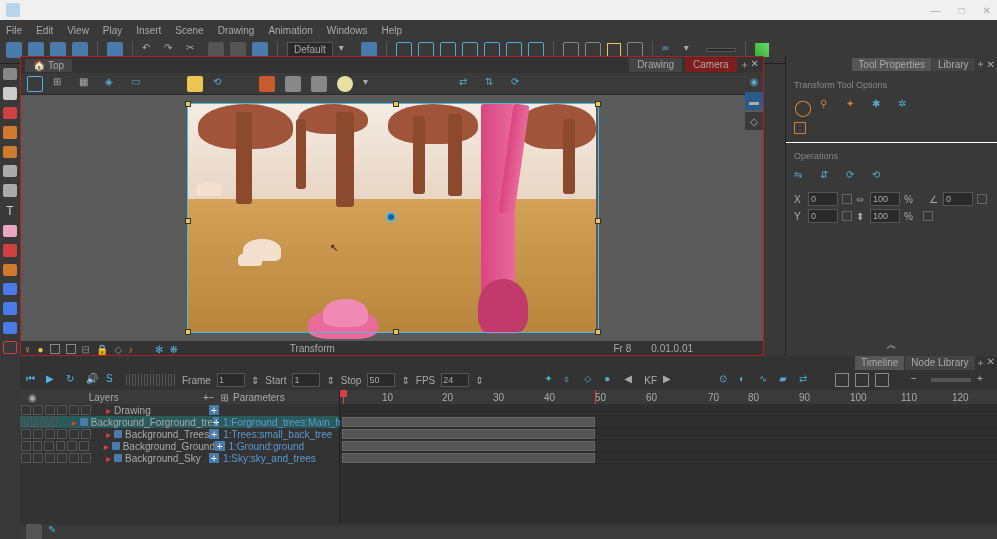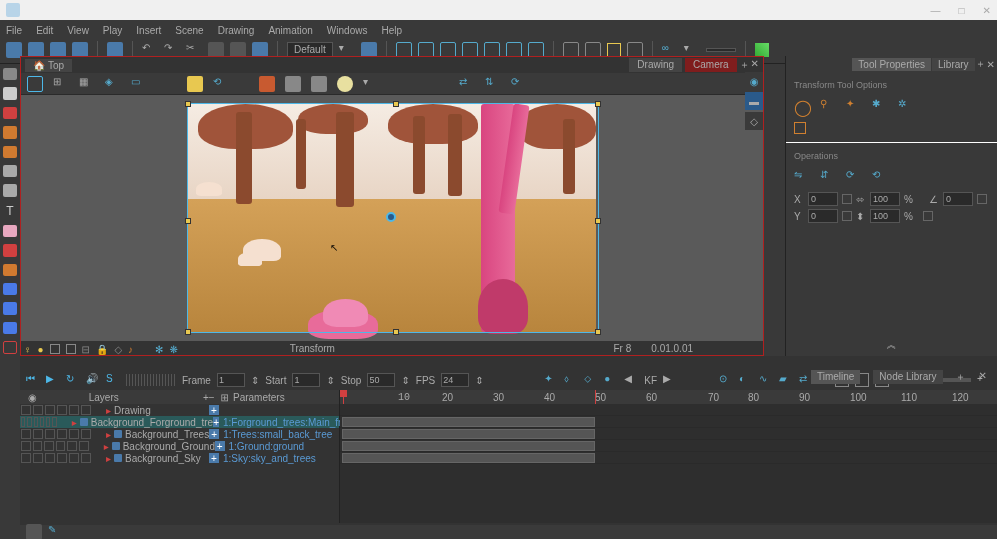--- a/index.html
+++ b/index.html
@@ -44,21 +44,21 @@
 .rtab.active{background:#555}
 .section{padding:4px 8px}
 .sectitle{font-size:9px;color:#888;margin:4px 0}
 .iconrow{display:flex;gap:10px;padding:4px 0}
 .iconrow .ico{width:16px;height:16px}
 .fieldrow{display:flex;align-items:center;gap:4px;margin:3px 0}
 .fieldrow input{width:30px;background:#2a2a2a;border:1px solid #555;color:#aaa;padding:1px 2px;font-size:9px}
 .fieldrow .lbl{width:10px}
 .lock{width:10px;height:10px;border:1px solid #666}
 .bottom{position:absolute;left:20px;top:356px;right:0;bottom:0;background:#333}
-.timeline-tabs{position:absolute;right:0;top:14px;height:14px;display:flex;gap:13px;padding-right:10px}
+.timeline-tabs{position:absolute;right:0;top:0;height:14px;display:flex;gap:1px;padding-right:2px}
 .playback{height:20px;margin-top:14px;display:flex;align-items:center;padding:0 6px;gap:6px;background:#333}
 .playback .btn{width:14px;height:14px}
 .playback input{width:28px;background:#2a2a2a;border:1px solid #555;color:#aaa;padding:1px;font-size:9px}
 .playback .scrub{width:50px;height:12px;background:repeating-linear-gradient(90deg,#555,#555 1px,#333 1px,#333 3px)}
 .layerpanel{position:absolute;left:0;top:34px;width:320px;bottom:16px;background:#333;border-right:1px solid #222}
 .layerhead{height:14px;display:flex;align-items:center;background:#3a3a3a;font-size:9px}
 .layerhead .col{padding:0 4px}
 .layerrow{height:12px;display:flex;align-items:center;font-size:9px}
 .layerrow.sel{background:#2a5a5a}
 .layercell{width:10px;height:10px;border:1px solid #555;margin:0 1px}
@@ -437,21 +437,21 @@
           </span>
   <span style="background:#4a7aaa;width:10px;height:10px;color:#fff;text-align:center">+</span>
   <span class="param">1:Sky:sky_and_trees</span>
         </div>
       </div>
   </div>
 
   <div class="tracks">
     <div class="ruler">
       <div id="ruler-ticks">
-          <span class="tick" style="left: 58px; font-family: Liberation Mono, monospace;">10</span>
+          <span class="tick" style="left: 42px;">10</span>
           <span class="tick" style="left: 102px;">20</span>
           <span class="tick" style="left: 153px;">30</span>
           <span class="tick" style="left: 204px;">40</span>
           <span class="tick" style="left: 255px;">50</span>
           <span class="tick" style="left: 306px;">60</span>
           <span class="tick" style="left: 368px;">70</span>
           <span class="tick" style="left: 408px;">80</span>
           <span class="tick" style="left: 459px;">90</span>
           <span class="tick" style="left: 510px;">100</span>
           <span class="tick" style="left: 561px;">110</span>

